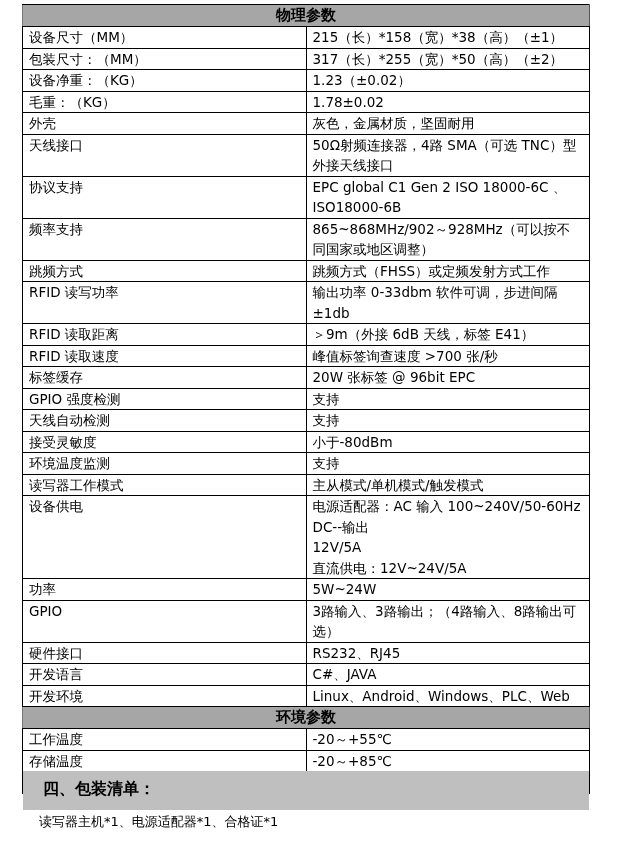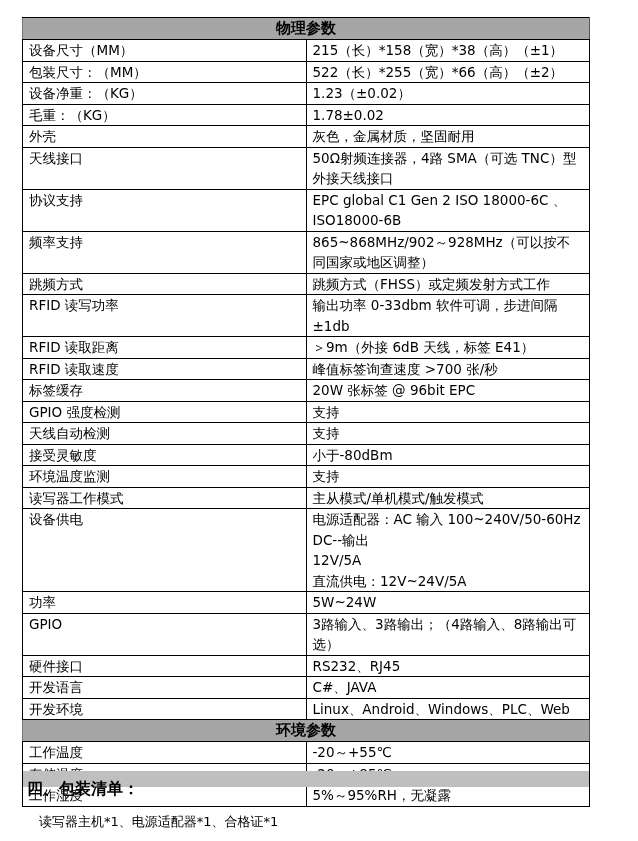--- a/index.html
+++ b/index.html
@@ -1,46 +1,46 @@
 <!DOCTYPE html>
 <html><head>
 <meta charset="utf-8">
 <style>
   html, body { margin: 0; padding: 0; background: #ffffff; }
   body { width: 638px; height: 841px; position: relative; overflow: hidden;
          font-family: "DejaVu Sans", "Liberation Sans", sans-serif; color: #000; }
-  .spec-table { position: absolute; left: 22px; top: 17px; width: 568px;
+  .spec-table { position: absolute; left: 22px; top: 4px; width: 568px;
                 border-collapse: collapse; table-layout: fixed; font-size: 13.5px; }
   .spec-table td { border: 1px solid #000; padding: 0 6px; vertical-align: top;
                    line-height: 20.5px; }
   .spec-table td.label { width: 165px; }
   .spec-table tr.section td { background: #a6a6a6; font-weight: bold; font-size: 15px;
                    text-align: center; line-height: 21px; border-color: #000 #555 #000 #777; }
   .spec-table td.value { font-family: "DejaVu Sans", "Liberation Sans", sans-serif; }
-  .section-title { position: absolute; left: 23px; top: 771px; width: 566px; height: 16px;
+  .section-title { position: absolute; left: 23px; top: 771px; width: 566px; height: 39px;
                    background: #bfbfbf; font-family: "DejaVu Serif", "Liberation Serif", serif;
-                   font-weight: bold; font-size: 16px; line-height: 36px; padding-left: 4px;
+                   font-weight: bold; font-size: 16px; line-height: 36px; padding-left: 20px;
                    box-sizing: border-box; }
   .pack-list { position: absolute; left: 23px; top: 812px; font-size: 13px; line-height: 20px; margin-left: 16px; }
 </style>
 </head>
 <body>
 
 <table class="spec-table">
   <tbody>
     <tr class="section">
       <td colspan="2">物理参数</td>
     </tr>
     <tr>
         <td class="label">设备尺寸（MM）</td>
         <td class="value">215（长）*158（宽）*38（高）（±1）</td>
       </tr>
     <tr>
         <td class="label">包装尺寸：（MM）</td>
-        <td class="value">522（长）*255（宽）*66（高）（±2）</td>
+        <td class="value">317（长）*255（宽）*50（高）（±2）</td>
       </tr>
     <tr>
         <td class="label">设备净重：（KG）</td>
         <td class="value">1.23（±0.02）</td>
       </tr>
     <tr>
         <td class="label">毛重：（KG）</td>
         <td class="value">1.78±0.02</td>
       </tr>
     <tr>

